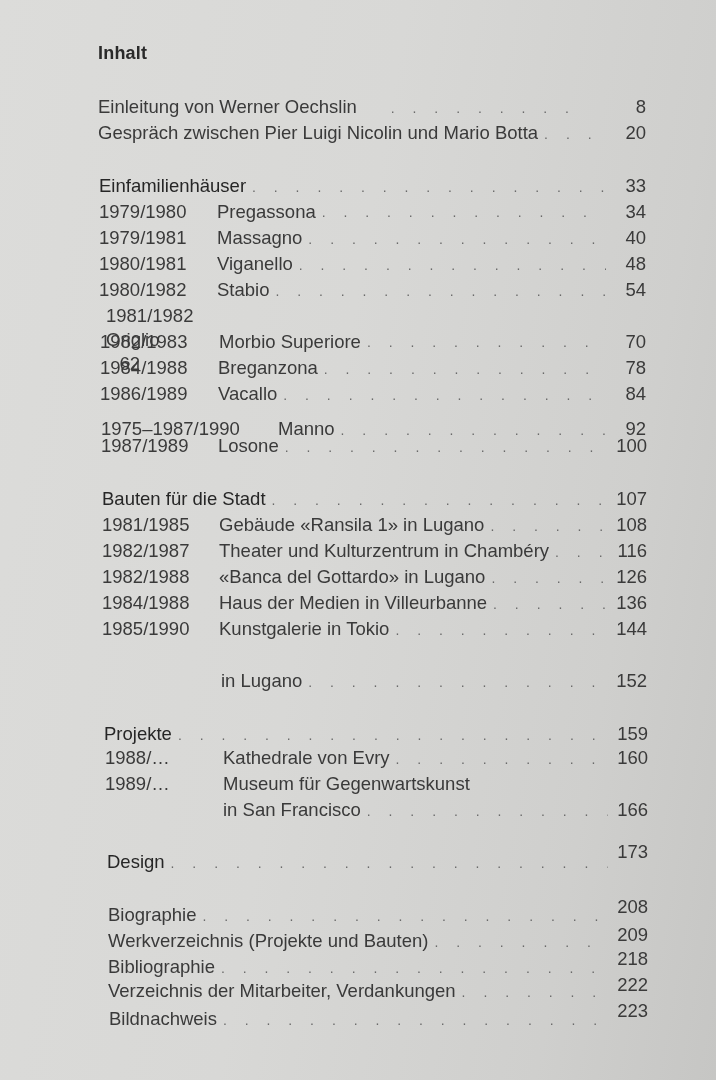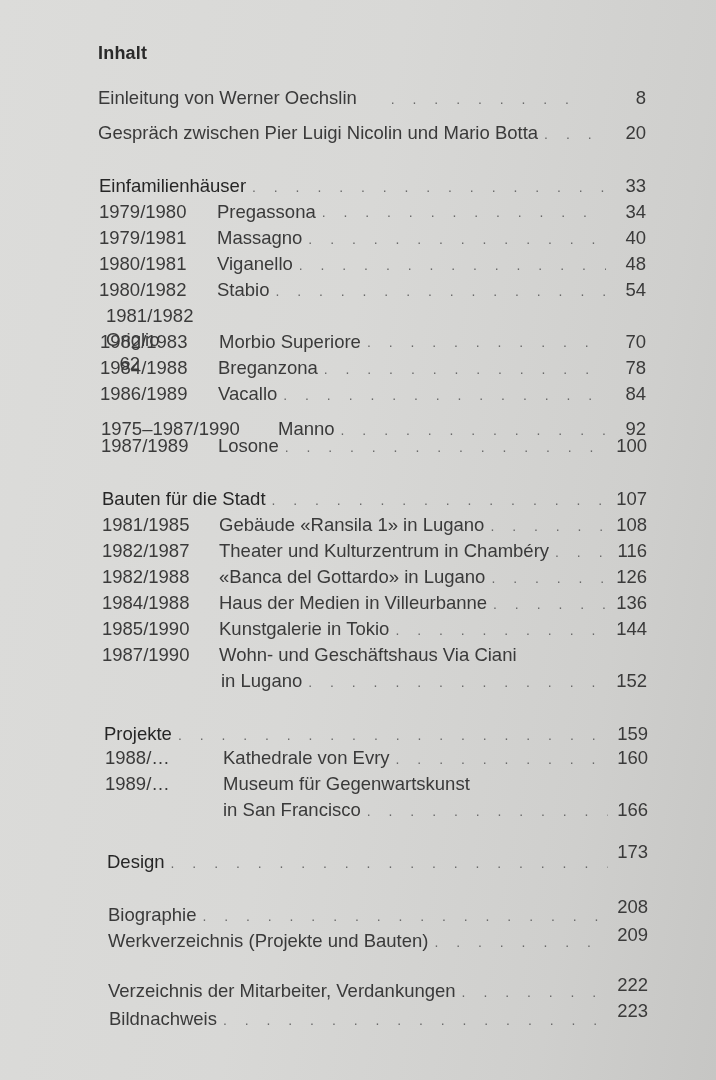--- a/index.html
+++ b/index.html
@@ -73,21 +73,21 @@
       content: "";
     }
   </style>
 </head>
 <body>
 
 <div class="page">
 
   <div class="title">Inhalt</div>
 
-  <div class="row" style="left:98px; top:86px; width:548px;gap:28px;">
+  <div class="row" style="left:98px; top:95px; width:548px;gap:28px;">
     <span class="label">Einleitung von Werner Oechslin</span>
     <span class="dots"></span>
     <span class="page-num">8</span>
   </div>
   <div class="row" style="left:98px; top:121px; width:548px;">
     <span class="label">Gespräch zwischen Pier Luigi Nicolin und Mario Botta</span>
     <span class="dots"></span>
     <span class="page-num">20</span>
   </div>
 
@@ -186,25 +186,20 @@
     <span class="label">Haus der Medien in Villeurbanne</span>
     <span class="dots"></span>
     <span class="page-num">136</span>
   </div>
   <div class="row" style="left:102px; top:617px; width:545px;">
     <span class="date" style="width:117px;">1985/1990</span>
     <span class="label">Kunstgalerie in Tokio</span>
     <span class="dots"></span>
     <span class="page-num">144</span>
   </div>
-  <div class="row no-dots" style="left:102px; top:643px; width:545px;">
-    <span class="date" style="width:117px;">1987/1990</span>
-    <span class="label">Wohn- und Geschäftshaus Via Ciani</span>
-    <span class="dots"></span>
-  </div>
   <div class="row" style="left:221px; top:669px; width:426px;">
     <span class="label">in Lugano</span>
     <span class="dots"></span>
     <span class="page-num">152</span>
   </div>
 
   <div class="row heading" style="left:104px; top:722px; width:544px;">
     <span class="label">Projekte</span>
     <span class="dots"></span>
     <span class="page-num">159</span>
@@ -235,20 +230,25 @@
   <div class="row" style="left:108px; top:903px; width:540px;">
     <span class="label">Biographie</span>
     <span class="dots"></span>
     <span class="page-num" style="position:relative; top:-8px;">208</span>
   </div>
   <div class="row" style="left:108px; top:929px; width:540px;">
     <span class="label">Werkverzeichnis (Projekte und Bauten)</span>
     <span class="dots"></span>
     <span class="page-num" style="position:relative; top:-6px;">209</span>
   </div>
+  <div class="row" style="left:108px; top:955px; width:540px;">
+    <span class="label">Bibliographie</span>
+    <span class="dots"></span>
+    <span class="page-num" style="position:relative; top:-8px;">218</span>
+  </div>
   <div class="row" style="left:108px; top:979px; width:540px;justify-content:flex-end;">
     <span class="label">Verzeichnis der Mitarbeiter, Verdankungen</span>
     <span class="dots"></span>
     <span class="page-num" style="position:relative; top:-6px;">222</span>
   </div>
   <div class="row" style="left:109px; top:1007px; width:539px;">
     <span class="label">Bildnachweis</span>
     <span class="dots"></span>
     <span class="page-num" style="position:relative; top:-8px;">223</span>
   </div>

